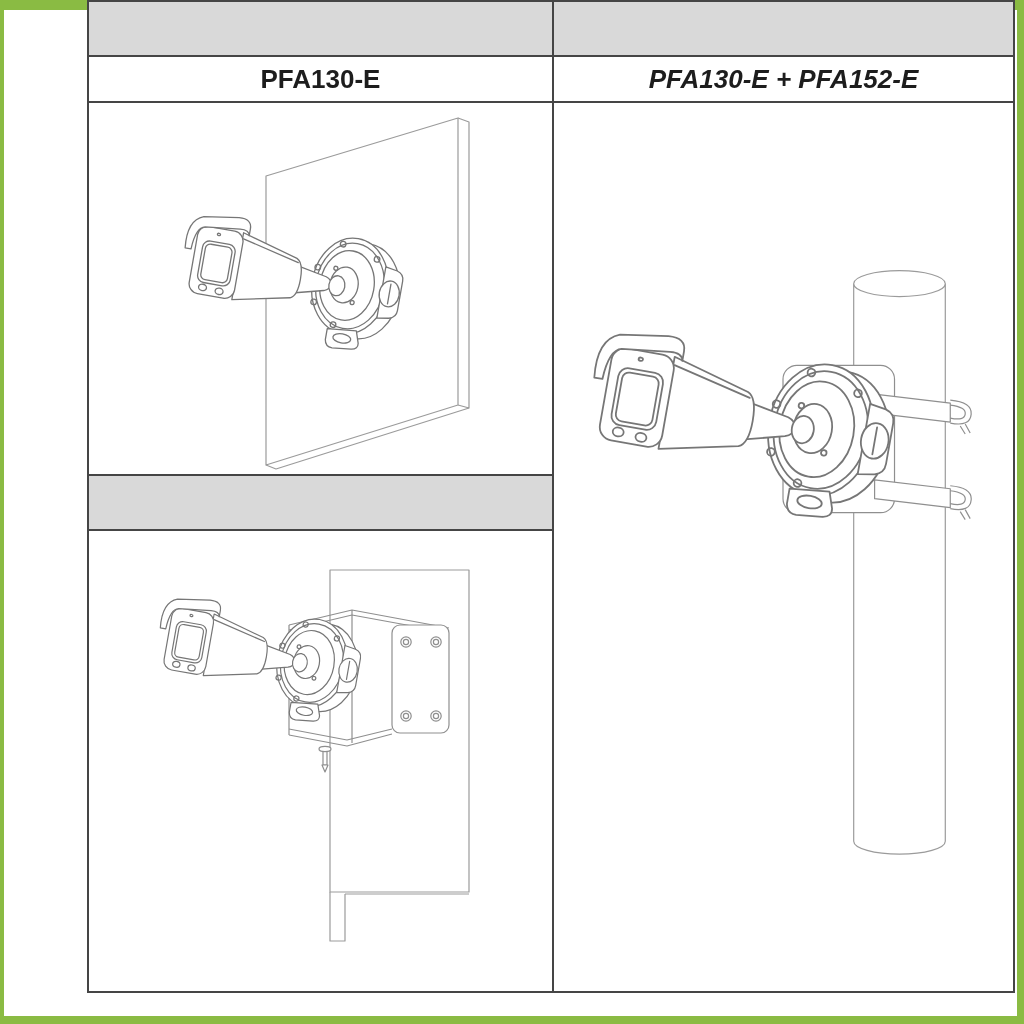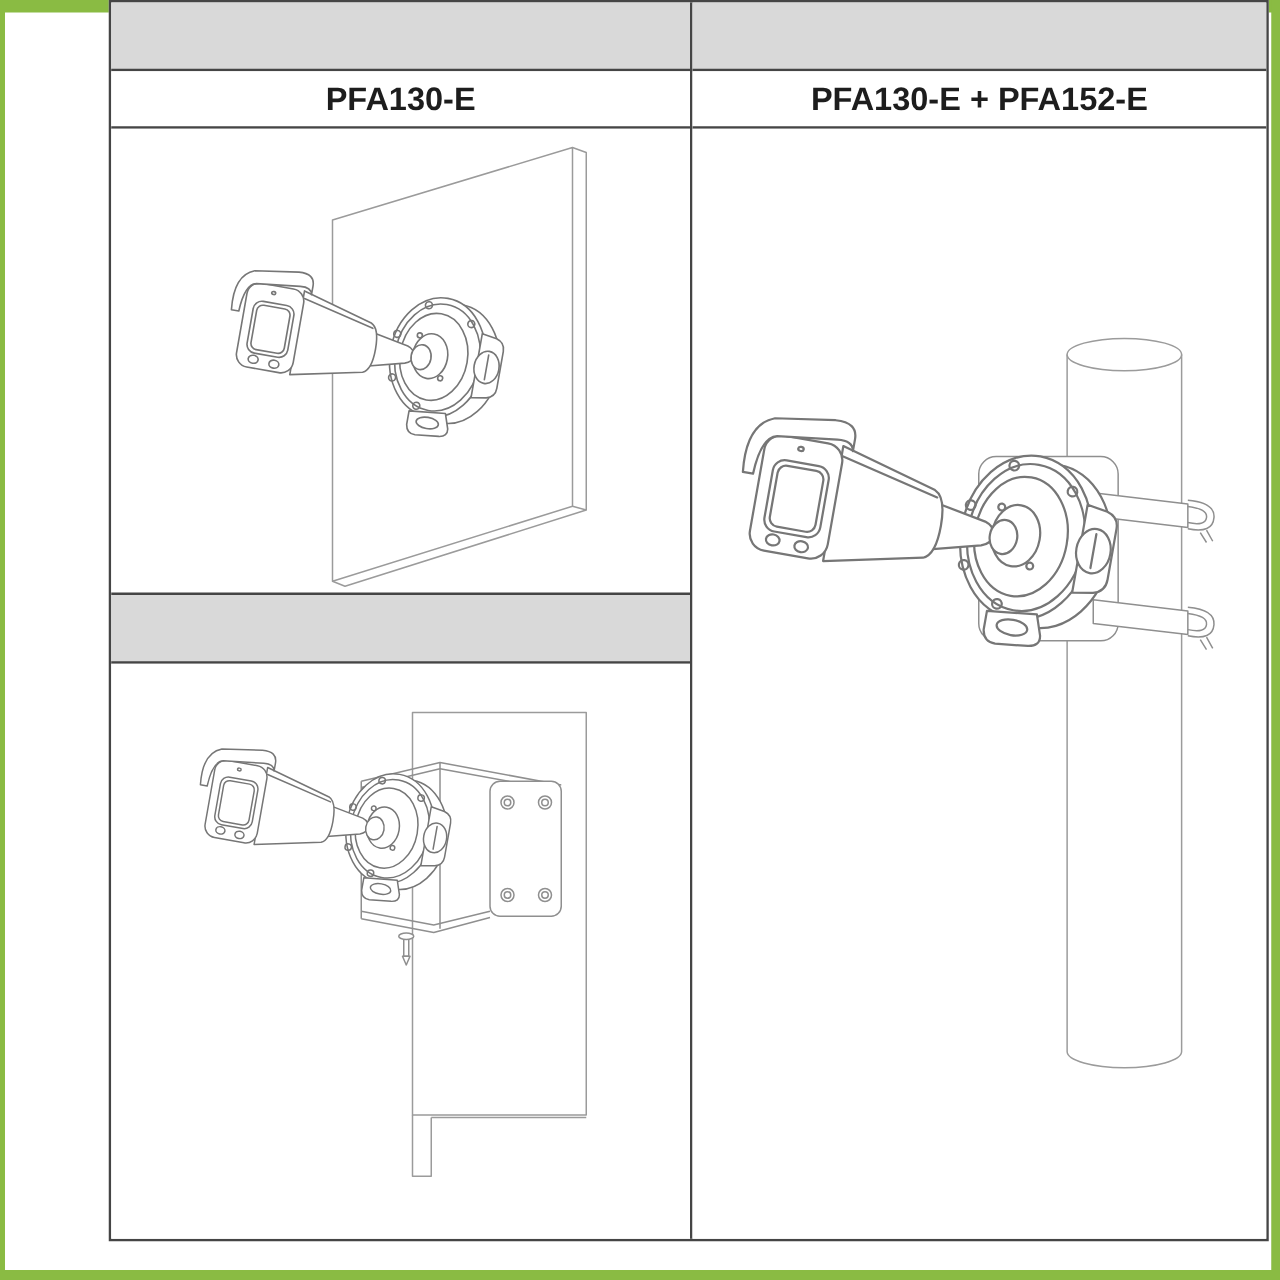--- a/index.html
+++ b/index.html
@@ -12,21 +12,21 @@
   .green.left{left:0;top:0;width:4px;height:1024px;}
   .green.right{left:1017px;top:0;width:7px;height:1024px;}
   .green.bottom{left:0;top:1016px;width:1024px;height:8px;}
 
   .tbl{
     position:absolute;left:47px;top:0;width:928px;height:993px;
     border:2px solid #454545;box-sizing:border-box;display:flex;background:#fff;margin-left:40px;
   }
   .col{display:flex;flex-direction:column;box-sizing:border-box;min-width:0;}
   .col.l{width:465px;border-right:2px solid #454545;}
-  .col.r{flex:1;}
+  .col.r{flex:1;font-style:italic;}
   .cell{box-sizing:border-box;border-bottom:2px solid #454545;flex:0 0 auto;}
   .cell:last-child{border-bottom:none;}
   .hdr{height:55px;background:#d9d9d9;}
   .hdr2{height:55px;background:#d9d9d9;}
   .ttl{
     height:46px;display:flex;align-items:center;justify-content:center;
     font-size:26px;font-weight:700;color:#1d1d1d;letter-spacing:0px;background:#fff;
   }
   .diag{background:#fff;overflow:hidden;}
   .diag.grow{flex:1 1 auto;}

